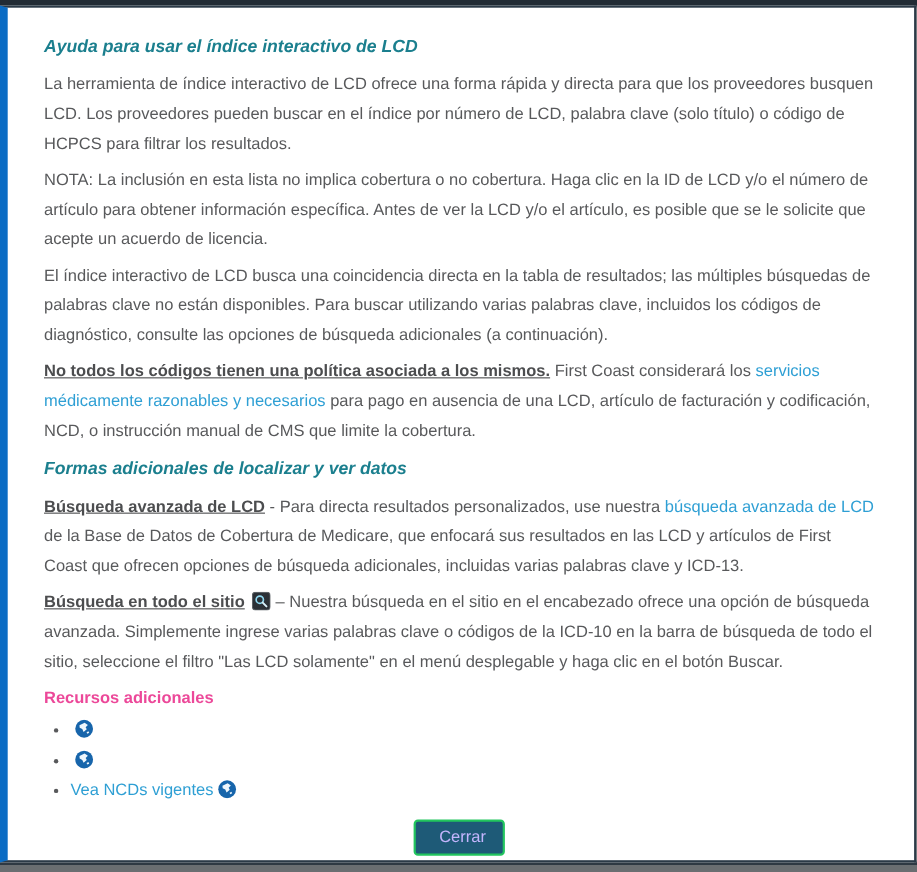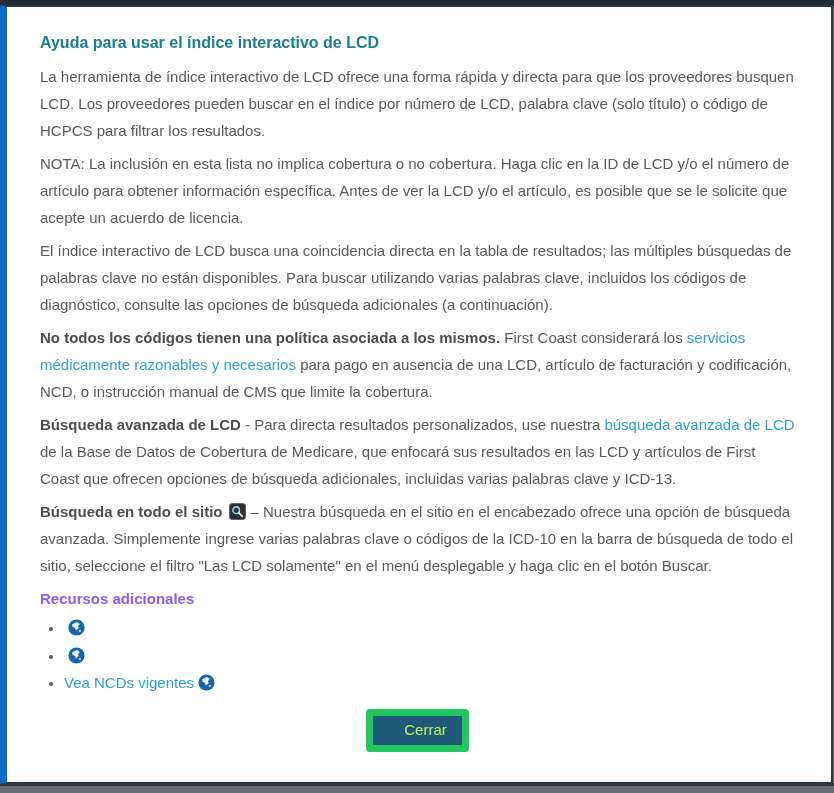--- a/index.html
+++ b/index.html
@@ -33,32 +33,33 @@
     color:#58595b;
     font-size:15px;
     line-height:27px;
   }
   .section-heading{
     font-size:16px;
     font-weight:bold;
     color:#1b7f8e;
     margin:10px 0 8px 0;
     line-height:24px;
+    font-style:italic;
   }
   .section-heading.first{margin-top:0;}
   p{margin:0 0 6px 0;}
-  strong{color:#4c4d4f;}
+  strong{color:#4c4d4f;text-decoration:underline;}
   .link{
     color:#2e9fd4;
     text-decoration:none;
     cursor:pointer;
   }
   .resources-heading{
     font-weight:bold;
-    color:#8b5cf6;
+    color:#ec4899;
     margin:6px 0 2px 0;
   }
   ul.resources{
     margin:0 0 10px 0;
     padding:0 0 0 24px;
   }
   ul.resources li{
     line-height:27.5px;
     color:#58595b;
   }
@@ -71,25 +72,25 @@
     display:inline-block;width:17px;height:17px;
     vertical-align:-3px;margin-left:4px;
   }
   .button-row{
     text-align:center;
     margin-top:12px;
   }
   .close-btn{
     font-family:"Liberation Sans","DejaVu Sans",sans-serif;
     font-size:15px;
-    color:#bef264;
+    color:#c4b5fd;
     background:#1e5a77;
-    border:7px solid #22c55e;
+    border:2px solid #22c55e;
     border-radius:4px;
-    padding:4px 15px 5px 31px;
+    padding:4px 15px 5px 21px;
     line-height:20px;
     cursor:pointer;
   }
 </style>
 </head>
 <body>
 
 <div class="top-strip"></div>
 <div class="bottom-strip"></div>
 
@@ -99,20 +100,21 @@
     <h2 class="section-heading first">Ayuda para usar el índice interactivo de LCD</h2>
 
     <p>La herramienta de índice interactivo de LCD ofrece una forma rápida y directa para que los proveedores busquen LCD. Los proveedores pueden buscar en el índice por número de LCD, palabra clave (solo título) o código de HCPCS para filtrar los resultados.</p>
 
     <p>NOTA: La inclusión en esta lista no implica cobertura o no cobertura. Haga clic en la ID de LCD y/o el número de artículo para obtener información específica. Antes de ver la LCD y/o el artículo, es posible que se le solicite que acepte un acuerdo de licencia.</p>
 
     <p>El índice interactivo de LCD busca una coincidencia directa en la tabla de resultados; las múltiples búsquedas de palabras clave no están disponibles. Para buscar utilizando varias palabras clave, incluidos los códigos de diagnóstico, consulte las opciones de búsqueda adicionales (a continuación).</p>
 
     <p><strong>No todos los códigos tienen una política asociada a los mismos.</strong><span> First Coast considerará los </span><a href="#" class="link">servicios médicamente razonables y necesarios</a><span> para pago en ausencia de una LCD, artículo de facturación y codificación, NCD, o instrucción manual de CMS que limite la cobertura.</span></p>
 
+    <h2 class="section-heading">Formas adicionales de localizar y ver datos</h2>
 
     <p><strong>Búsqueda avanzada de LCD</strong><span> - Para directa resultados personalizados, use nuestra </span><a href="#" class="link">búsqueda avanzada de LCD</a><span> de la Base de Datos de Cobertura de Medicare, que enfocará sus resultados en las LCD y artículos de First Coast que ofrecen opciones de búsqueda adicionales, incluidas varias palabras clave y ICD-13.</span></p>
 
     <p><strong>Búsqueda en todo el sitio</strong><span class="sitesearch-icon"><svg width="17" height="17" viewBox="0 0 18 18">
             <rect x="0.5" y="0.5" width="17" height="17" rx="3" fill="#2b3036" stroke="#5a5f64"></rect>
             <circle cx="7.6" cy="7.6" r="3.5" fill="none" stroke="#8fd8f0" stroke-width="1.6"></circle>
             <line x1="10.4" y1="10.4" x2="14" y2="14" stroke="#d9f1fb" stroke-width="1.9" stroke-linecap="round"></line>
           </svg></span><span>– Nuestra búsqueda en el sitio en el encabezado ofrece una opción de búsqueda avanzada. Simplemente ingrese varias palabras clave o códigos de la ICD-10 en la barra de búsqueda de todo el sitio, seleccione el filtro "Las LCD solamente" en el menú desplegable y haga clic en el botón Buscar.</span></p>
 
     <p class="resources-heading">Recursos adicionales</p>

